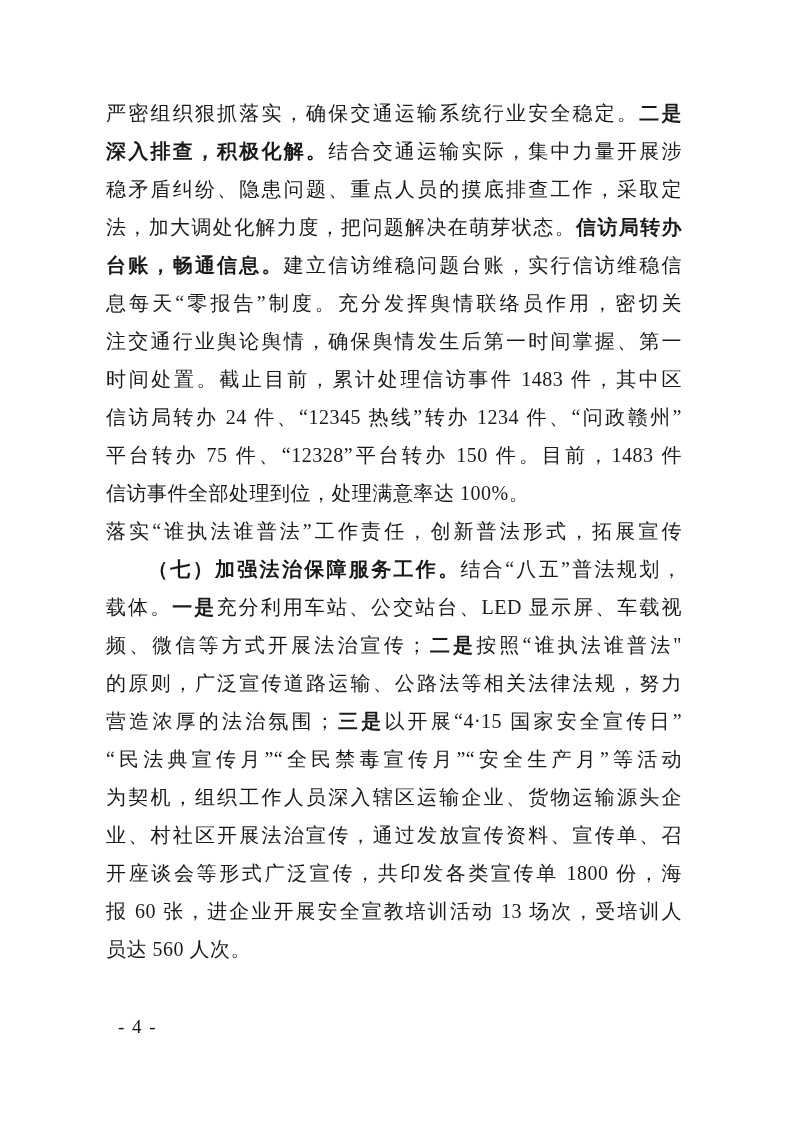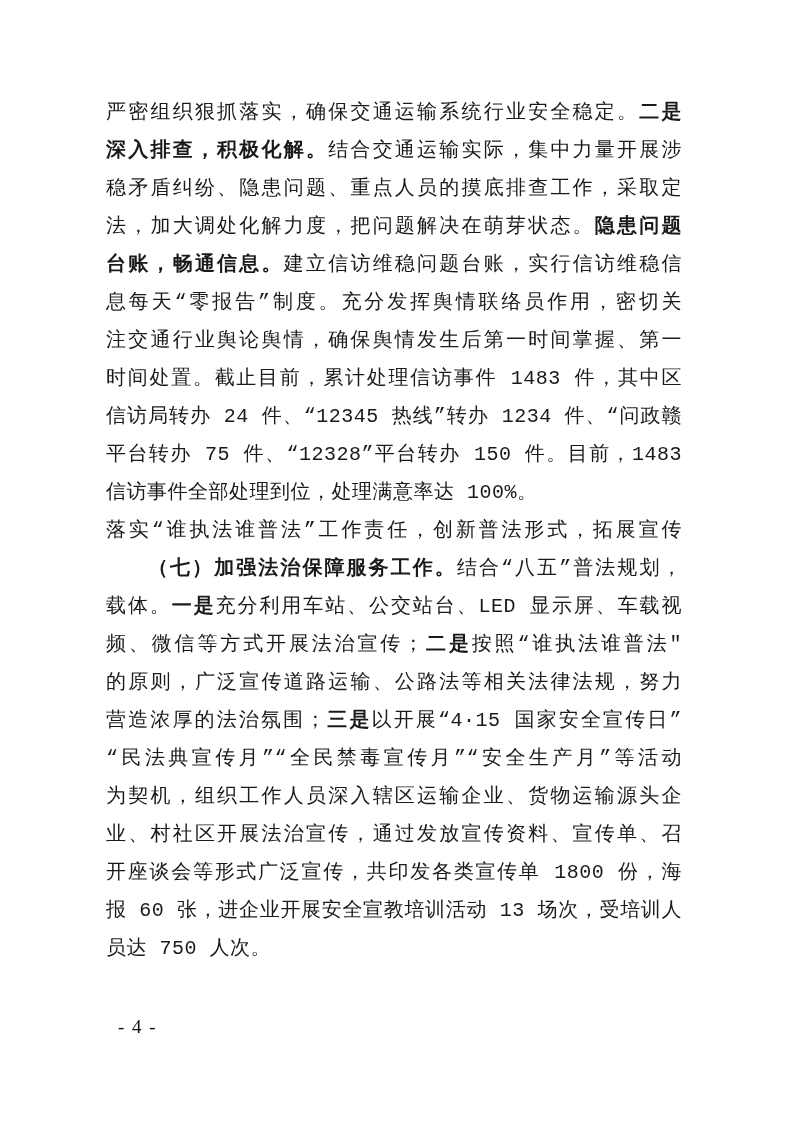--- a/index.html
+++ b/index.html
@@ -24,21 +24,20 @@
   }
   .line {
     height: 38px;
     line-height: 38px;
     font-size: 20px;
     text-align: justify;
     text-align-last: justify;
     letter-spacing: 0.5px;
     white-space: normal;
     overflow: hidden;
-    font-family: Liberation Mono, monospace;
   }
   .line.indent {
     text-indent: 42px;
   }
   .line.para-end {
     text-align-last: left;
   }
   .run.bold {
     font-weight: 700;
   }
@@ -55,35 +54,35 @@
   }
 </style>
 </head>
 <body>
 
 <div class="page">
   <div class="body-text">
       <div class="line"><span class="run">严密组织狠抓落实，确保交通运输系统行业安全稳定。</span><span class="run bold">二是</span></div>
       <div class="line"><span class="run bold">深入排查，积极化解。</span><span class="run">结合交通运输实际，集中力量开展涉</span></div>
       <div class="line"><span class="run">稳矛盾纠纷、隐患问题、重点人员的摸底排查工作，采取定</span></div>
-      <div class="line"><span class="run">法，加大调处化解力度，把问题解决在萌芽状态。</span><span class="run bold">隐患问题</span></div>
+      <div class="line"><span class="run">法，加大调处化解力度，把问题解决在萌芽状态。</span><span class="run bold">信访局转办</span></div>
       <div class="line"><span class="run bold">台账，畅通信息。</span><span class="run">建立信访维稳问题台账，实行信访维稳信</span></div>
       <div class="line"><span class="run">息每天“零报告”制度。充分发挥舆情联络员作用，密切关</span></div>
       <div class="line"><span class="run">注交通行业舆论舆情，确保舆情发生后第一时间掌握、第一</span></div>
       <div class="line"><span class="run">时间处置。截止目前，累计处理信访事件 1483 件，其中区</span></div>
       <div class="line"><span class="run">信访局转办 24 件、“12345 热线”转办 1234 件、“问政赣州”</span></div>
       <div class="line"><span class="run">平台转办 75 件、“12328”平台转办 150 件。目前，1483 件</span></div>
       <div class="line para-end"><span class="run">信访事件全部处理到位，处理满意率达 100%。</span></div>
       <div class="line"><span class="run">落实“谁执法谁普法”工作责任，创新普法形式，拓展宣传</span></div>
       <div class="line indent"><span class="run bold">（七）加强法治保障服务工作。</span><span class="run">结合“八五”普法规划，</span></div>
       <div class="line"><span class="run">载体。</span><span class="run bold">一是</span><span class="run">充分利用车站、公交站台、LED 显示屏、车载视</span></div>
       <div class="line"><span class="run">频、微信等方式开展法治宣传；</span><span class="run bold">二是</span><span class="run">按照“谁执法谁普法"</span></div>
       <div class="line"><span class="run">的原则，广泛宣传道路运输、公路法等相关法律法规，努力</span></div>
       <div class="line"><span class="run">营造浓厚的法治氛围；</span><span class="run bold">三是</span><span class="run">以开展“4·15 国家安全宣传日”</span></div>
       <div class="line"><span class="run">“民法典宣传月”“全民禁毒宣传月”“安全生产月”等活动</span></div>
       <div class="line"><span class="run">为契机，组织工作人员深入辖区运输企业、货物运输源头企</span></div>
       <div class="line"><span class="run">业、村社区开展法治宣传，通过发放宣传资料、宣传单、召</span></div>
       <div class="line"><span class="run">开座谈会等形式广泛宣传，共印发各类宣传单 1800 份，海</span></div>
       <div class="line"><span class="run">报 60 张，进企业开展安全宣教培训活动 13 场次，受培训人</span></div>
-      <div class="line para-end"><span class="run">员达 750 人次。</span></div>
+      <div class="line para-end"><span class="run">员达 560 人次。</span></div>
     </div>
   <div class="footer">- 4 -</div>
 </div>
 
 </body></html>

